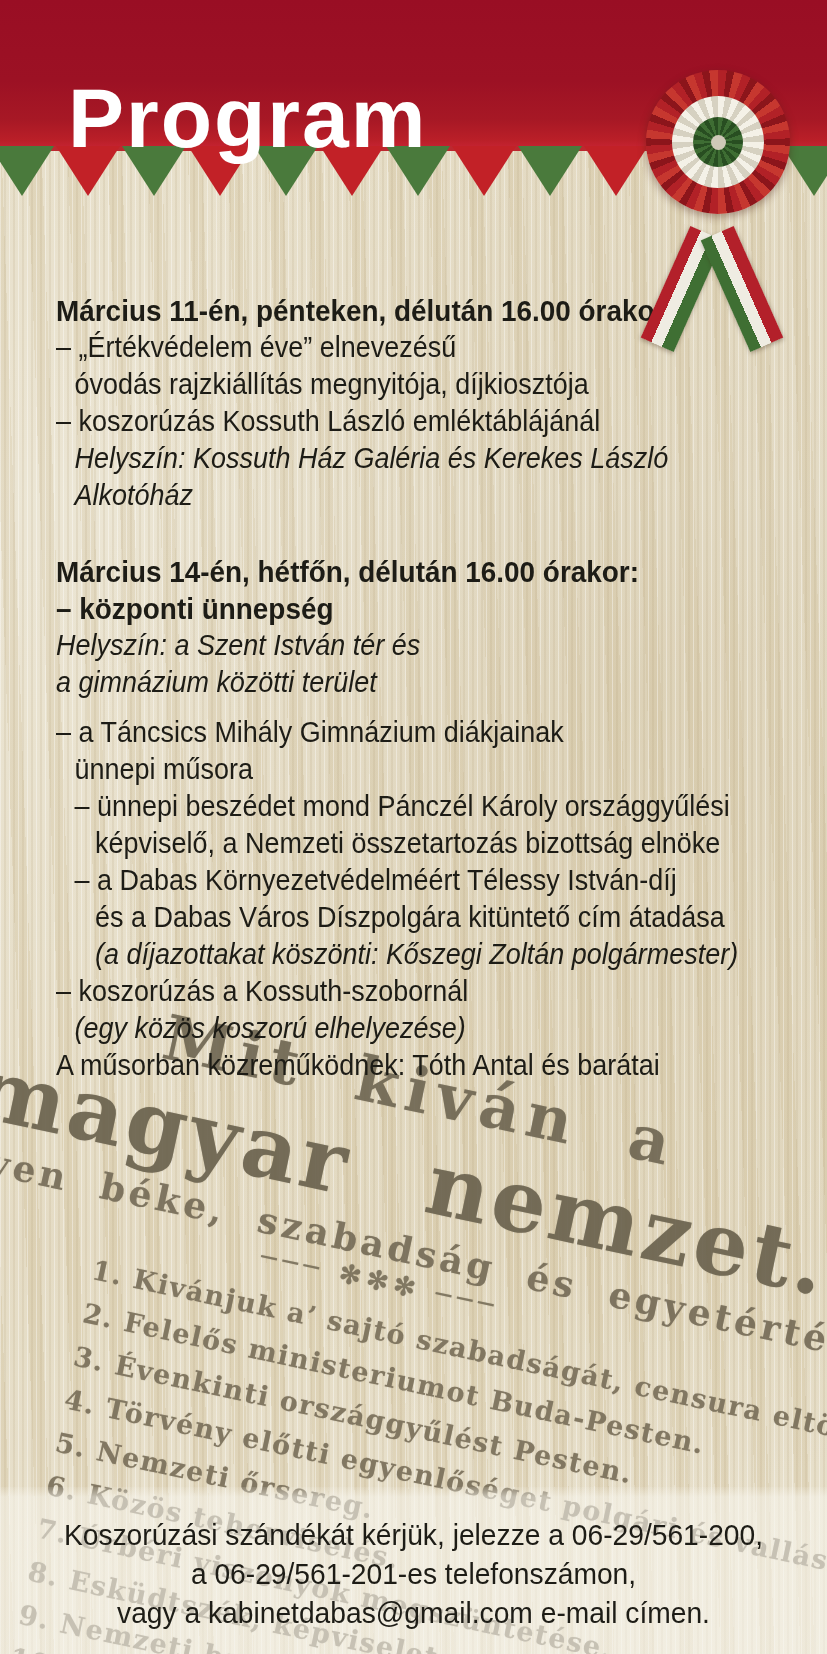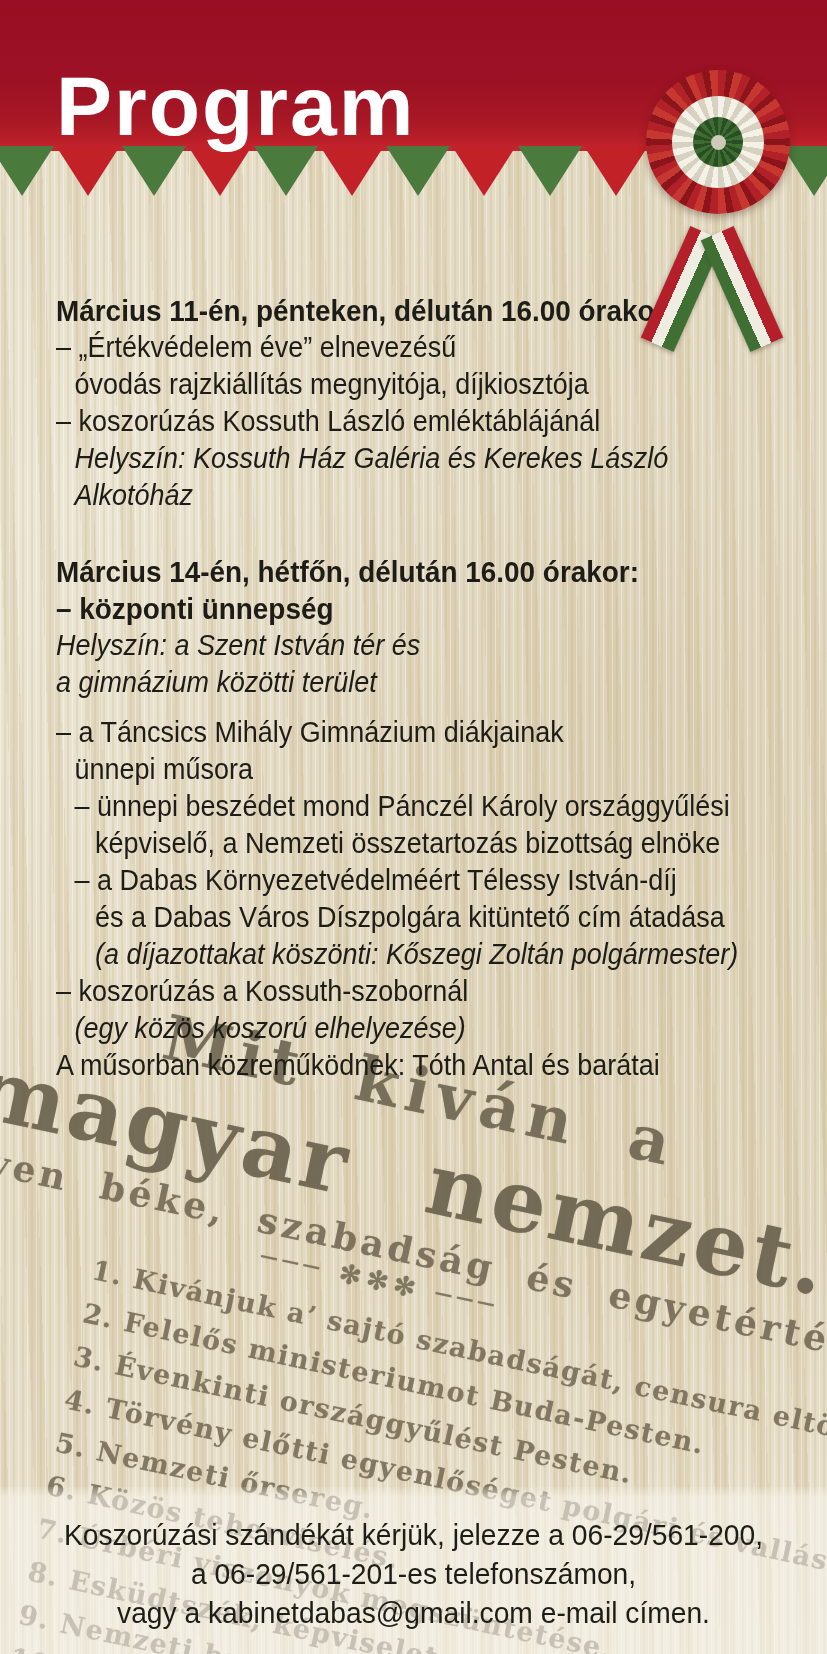--- a/index.html
+++ b/index.html
@@ -12,21 +12,21 @@
     background-color:#e7dfc9;
     background-image:
       repeating-linear-gradient(90deg, rgba(255,255,255,0.38) 0 1px, rgba(0,0,0,0) 1px 4px, rgba(178,158,118,0.16) 4px 6px, rgba(0,0,0,0) 6px 9px),
       radial-gradient(ellipse at 78% 42%, rgba(196,178,138,0.35), rgba(196,178,138,0) 60%),
       repeating-linear-gradient(88deg, rgba(208,192,156,0.22) 0 14px, rgba(242,238,226,0.25) 14px 40px),
       linear-gradient(180deg, rgba(220,207,175,0.5), rgba(240,236,224,0.28) 30%, rgba(214,200,166,0.42) 75%, rgba(228,220,198,0.4));
   }
   
   .band{position:absolute;left:0;top:0;width:827px;height:146px;z-index:1;
     background:linear-gradient(180deg,#990e24 0,#9c1124 55%,#a71825 82%,#ba1f28 96%,#c32230 100%);}
-  .page-title{position:absolute;left:56px;top:64px;z-index:5;margin:0;
+  .page-title{position:absolute;left:56px;top:64px;z-index:5;margin:12px;
     color:#ffffff;font-size:84px;line-height:84px;font-weight:bold;letter-spacing:2px;}
   .bunting{position:absolute;left:0;top:146px;width:827px;height:54px;z-index:1;display:flex;
     background:linear-gradient(180deg, rgba(186,31,40,0.95) 0 5px, rgba(186,31,40,0) 5px);}
   .tri{width:0;height:0;border-left:32px solid transparent;border-right:32px solid transparent;
     border-top:50px solid #4a7a3c;margin-right:2px;}
   .tri:first-child{margin-left:-10px;}
   .tri.r{border-top-color:#c22127;}
   
   .cockade{position:absolute;left:612px;top:52px;width:200px;height:260px;z-index:4;}
   .ribbon{position:absolute;width:36px;height:122px;top:176px;

